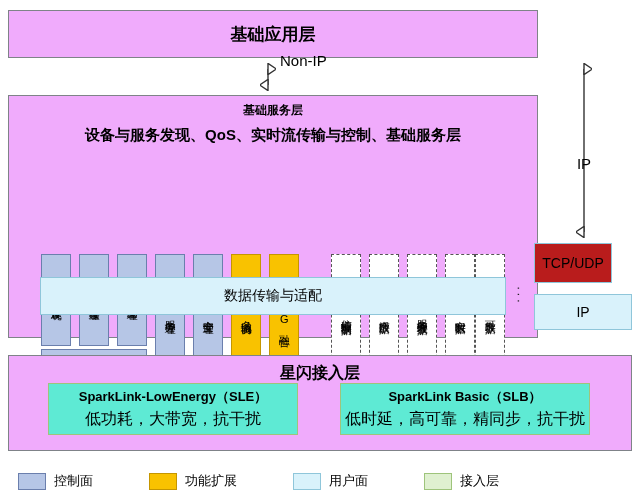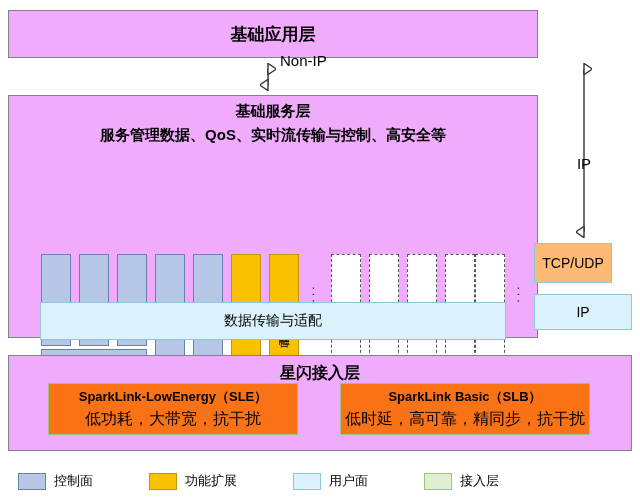--- a/index.html
+++ b/index.html
@@ -41,21 +41,21 @@
   }
 
   
   #service-layer {
     left: 8px; top: 95px; width: 530px; height: 243px;
     border: 1.5px solid #7f8388;
     display: block;
   }
   #service-title {
     position: absolute; left: 0; top: 6px; width: 100%;
-    text-align: center; font-size: 15px; font-weight: bold;
+    text-align: center; font-size: 12px; font-weight: bold;
   }
   #service-sub {
     position: absolute; left: 0; top: 30px; width: 100%;
     text-align: center; font-size: 15px; font-weight: bold;
   }
 
   
   .vcol {
     position: absolute;
     box-sizing: border-box;
@@ -93,32 +93,32 @@
     position: absolute;
     box-sizing: border-box;
     background: #b6c6e6;
     border: 1.2px solid #6b7fad;
     font-size: 11px;
     display: flex; align-items: center; justify-content: center;
   }
 
   #data-transfer {
     position: absolute;
-    left: 40px; top: 302px; width: 466px; height: 38px;
+    left: 40px; top: 277px; width: 466px; height: 38px;
     box-sizing: border-box;
     background: #d9f2fb;
     border: 1.2px solid #8fc6da;
     display: flex; align-items: center; justify-content: center;
     font-size: 14px;
   }
 
   
   #tcpudp {
     left: 534px; top: 243px; width: 78px; height: 40px;
-    background: #fdba74; border: 1.2px solid #8fc6da;
+    background: #b91c1c; border: 1.2px solid #8fc6da;
     font-size: 14px;
   }
   #ip-box {
     left: 534px; top: 294px; width: 98px; height: 36px;
     background: #d9f2fb; border: 1.2px solid #8fc6da;
     font-size: 14px;
   }
   #ip-label {
     position: absolute; left: 584px; top: 155px;
     transform: translateX(-50%);
@@ -141,21 +141,21 @@
     border: 1.5px solid #7f8388;
     display: block;
   }
   #access-title {
     position: absolute; left: 0; top: 7px; width: 100%;
     text-align: center; font-size: 16px; font-weight: bold;
   }
   .access-card {
     position: absolute;
     box-sizing: border-box;
-    background: #f97316;
+    background: #5eead4;
     border: 1.2px solid #9ec47b;
     display: flex; flex-direction: column;
     align-items: center; justify-content: center;
   }
   .access-card .t1 { font-size: 13px; font-weight: bold; margin-bottom: 3px; }
   .access-card .t2 { font-size: 16px; }
   #sle-card { left: 48px; top: 383px; width: 250px; height: 52px; }
   #slb-card { left: 340px; top: 383px; width: 250px; height: 52px; }
 
   
@@ -199,21 +199,21 @@
   </svg>
   <div id="nonip-label">Non-IP</div>
 
   <svg class="arrow-v" style="left:574px; top:60px;" width="20" height="180">
     <line x1="10" y1="9" x2="10" y2="172" stroke="#333" stroke-width="1.4" marker-start="url(#ahU)" marker-end="url(#ahD)"></line>
   </svg>
   <div id="ip-label">IP</div>
 
   <div class="box" id="service-layer">
     <div id="service-title">基础服务层</div>
-    <div id="service-sub">服务管理数据、QoS、实时流传输与控制、高安全等</div>
+    <div id="service-sub">设备与服务发现、QoS、实时流传输与控制、基础服务层</div>
 
     <div class="vcol ctrl" style="left:32px; top:158px; width:30px; height:92px;">
       <span>设备发现</span>
     </div>
     <div class="vcol ctrl" style="left:70px; top:158px; width:30px; height:92px;">
       <span>连接管理</span>
     </div>
     <div class="vcol ctrl" style="left:108px; top:158px; width:30px; height:92px;">
       <span>测量管理</span>
     </div>

